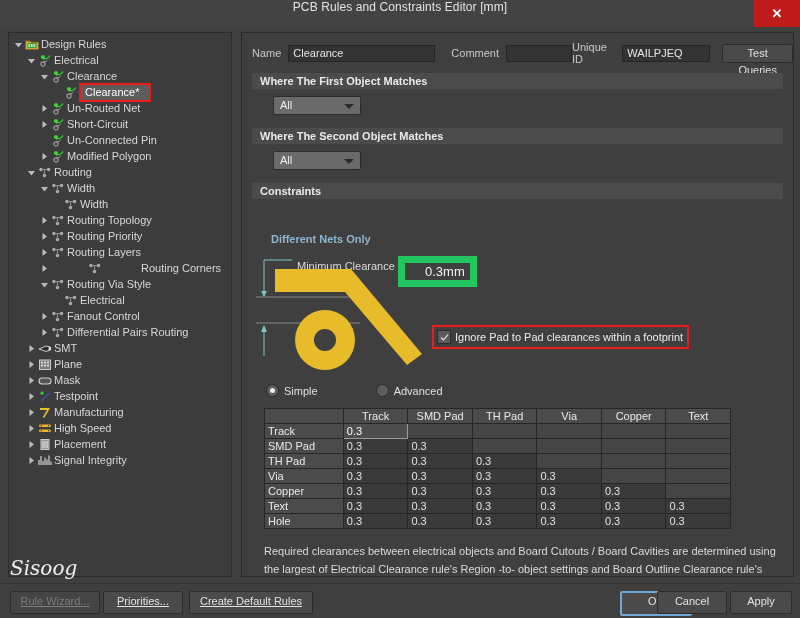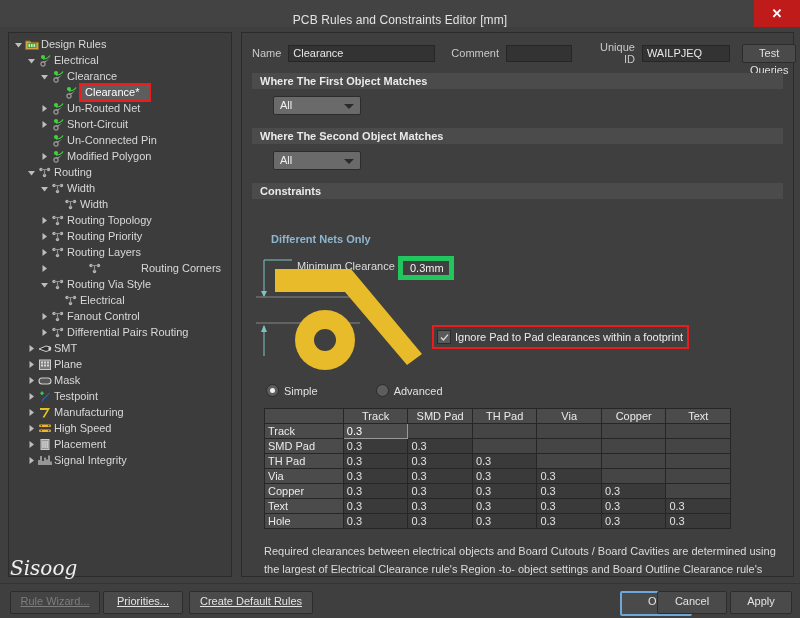--- a/index.html
+++ b/index.html
@@ -11,21 +11,21 @@
     font-size: 11px;
     color: #d4d4d4;
     -webkit-font-smoothing: antialiased;
   }
   #app { position: relative; width: 800px; height: 618px; background:#3f3f3f; }
 
   
   .titlebar {
     position:absolute; left:0; top:0; width:800px; height:27px;
     background:#434343;
-    display:flex; align-items:flex-end; justify-content:center;
+    display:flex; align-items:flex-start; justify-content:center;
   }
   .titlebar .title {
     font-size:12px; color:#e3e3e3; letter-spacing:0.1px;
   }
   .closebtn {
     position:absolute; right:0; top:0; width:46px; height:27px;
     background:#bf1b1b; color:#fff;
     display:flex; align-items:center; justify-content:center;
     font-size:13px; font-weight:bold; cursor:pointer;
   }
@@ -133,22 +133,22 @@
   }
   .diffnets {
     position:absolute; left:19px; top:5px; font-size:11px;
     color:#8fb6d0; font-weight:bold;
   }
   .minclear-lbl {
     position:absolute; left:45px; top:32px; font-size:11px; color:#dcdcdc;
   }
   .minclear-val {
     position:absolute; left:146px; top:28px;
-    border:5px solid #22c55e; padding:1px 5px 1px 7px;
-    background:#3f3f3f; color:#f2f2f2; font-size:11px;
+    border:7px solid #22c55e; padding:1px 5px 1px 20px;
+    background:#3f3f3f; color:#f2f2f2; font-size:13px;
   }
 
   .diagram { position:absolute; left:0; top:20px; width:290px; height:130px; }
 
   .ignorebox {
     position:absolute; left:180px; top:97px;
     border:2px solid #ec1c1c; background:#3f3f3f;
     display:flex; align-items:center; height:18px; padding:1px 4px 1px 3px;
   }
   .chk {
@@ -656,21 +656,21 @@
 
     <div class="splitter"></div>
 
     <div class="rightpanel">
 
       <div class="fieldrow">
         <span class="flabel">Name</span>
         <input class="inp inp-name" value="Clearance" style="">
         <span class="flabel" style="margin-left:16px;">Comment</span>
         <input class="inp inp-comment" value="" style="">
-        <span class="flabel" style="margin-left:28px;text-align:right;">Unique ID</span>
+        <span class="flabel" style="margin-left:0;">Unique ID</span>
         <input class="inp inp-uid" value="WAILPJEQ" style="">
         <button class="btn" style="margin-left:12px;">Test Queries</button>
       </div>
 
       <div class="sechdr" style="top:40px;">Where The First Object Matches</div>
       <div class="combo" style="left:31px; top:63px;">
         <span>All</span>
         <span class="arr"></span>
       </div>
 

